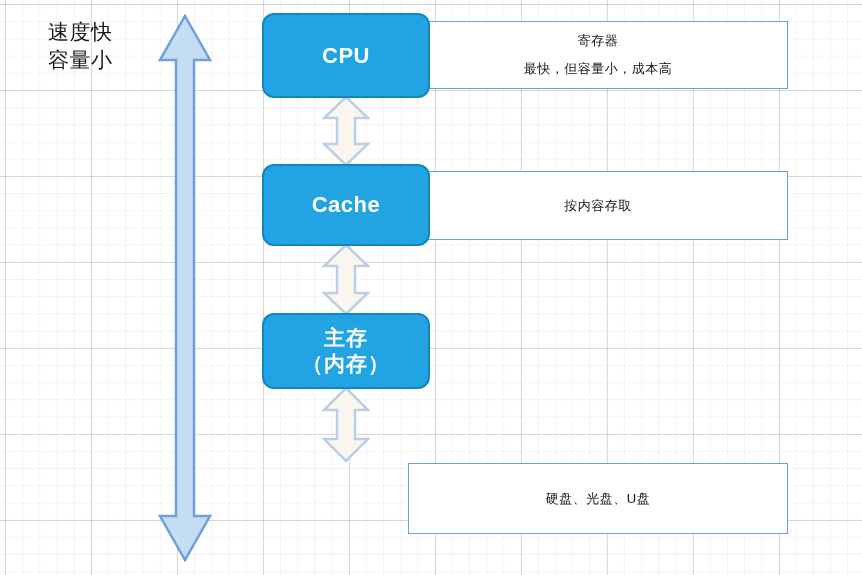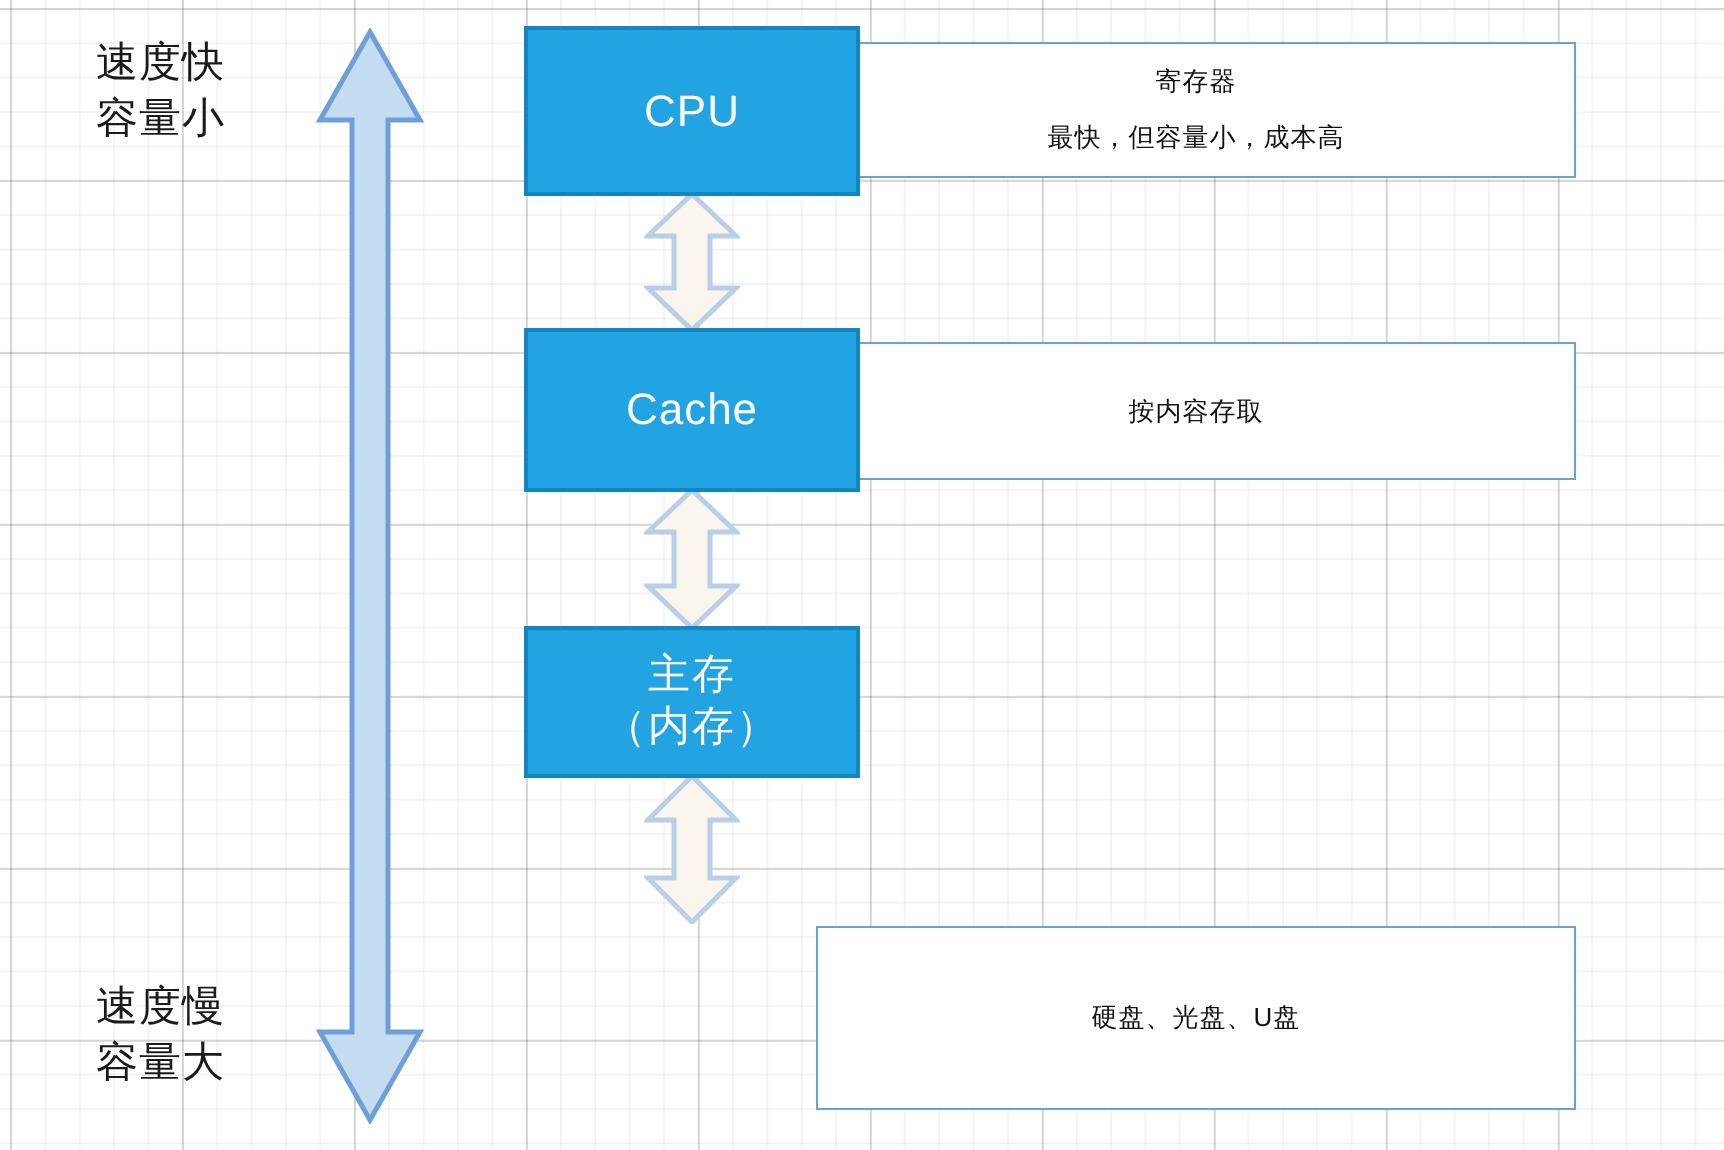--- a/index.html
+++ b/index.html
@@ -48,24 +48,24 @@
     top: 14px;
     width: 54px;
     height: 548px;
   }
 
   
   .mem-box {
     position: absolute;
     background: #22a3e2;
     border: 2px solid #1386c0;
-    border-radius: 0;
+    border-radius: 12px;
     box-sizing: border-box;
     color: #ffffff;
-    font-weight: normal;
+    font-weight: bold;
     display: flex;
     align-items: center;
     justify-content: center;
     text-align: center;
     z-index: 3;
     white-space: pre-line;
   }
   .mem-box.latin { font-size: 22px; letter-spacing: 0.5px; }
   .mem-box.cjk   { font-size: 21px; line-height: 26px; letter-spacing: 1px; }
 
@@ -87,43 +87,41 @@
     text-align: center;
     font-size: 13px;
     line-height: 28px;
     z-index: 2;
     white-space: pre-line;
     letter-spacing: 0.5px;
   }
   #desc-cpu   { left: 408px; top: 21px;  width: 380px; height: 68px; }
   #desc-cache { left: 408px; top: 171px; width: 380px; height: 69px; text-align: right; }
   #desc-main  { left: 408px; top: 317px; width: 380px; height: 67px; }
-  #desc-aux   { left: 408px; top: 463px; width: 380px; height: 92px; }
+  #desc-aux   { left: 408px; top: 463px; width: 380px; height: 71px; }
 
   
   .connector {
     position: absolute;
     left: 322px;
     width: 48px;
     z-index: 1;
   }
   #conn-1 { top: 96px;  height: 70px; }
   #conn-2 { top: 244px; height: 71px; }
   #conn-3 { top: 387px; height: 75px; }
 </style>
 </head>
 <body>
 
 <div id="canvas">
 
   <div class="scale-label" id="label-fast">速度快
 容量小</div>
 
-  <div class="scale-label" id="label-slow">速度慢
-容量大</div>
 
   <svg id="scale-arrow" viewBox="0 0 54 548">
     <polygon points="27,2 52,46 36,46 36,502 52,502 27,546 2,502 18,502 18,46 2,46" fill="#c5ddf2" stroke="#6f9fd8" stroke-width="2.5" stroke-linejoin="miter"></polygon>
   </svg>
 
   <svg class="connector" id="conn-1" viewBox="0 0 48 70" preserveAspectRatio="none">
     <polygon points="24,1 46,22 33,22 33,48 46,48 24,69 2,48 15,48 15,22 2,22" fill="#faf6ee" stroke="#b9cfe8" stroke-width="2.5" stroke-linejoin="miter"></polygon>
   </svg>
 
   <svg class="connector" id="conn-2" viewBox="0 0 48 71" preserveAspectRatio="none">

